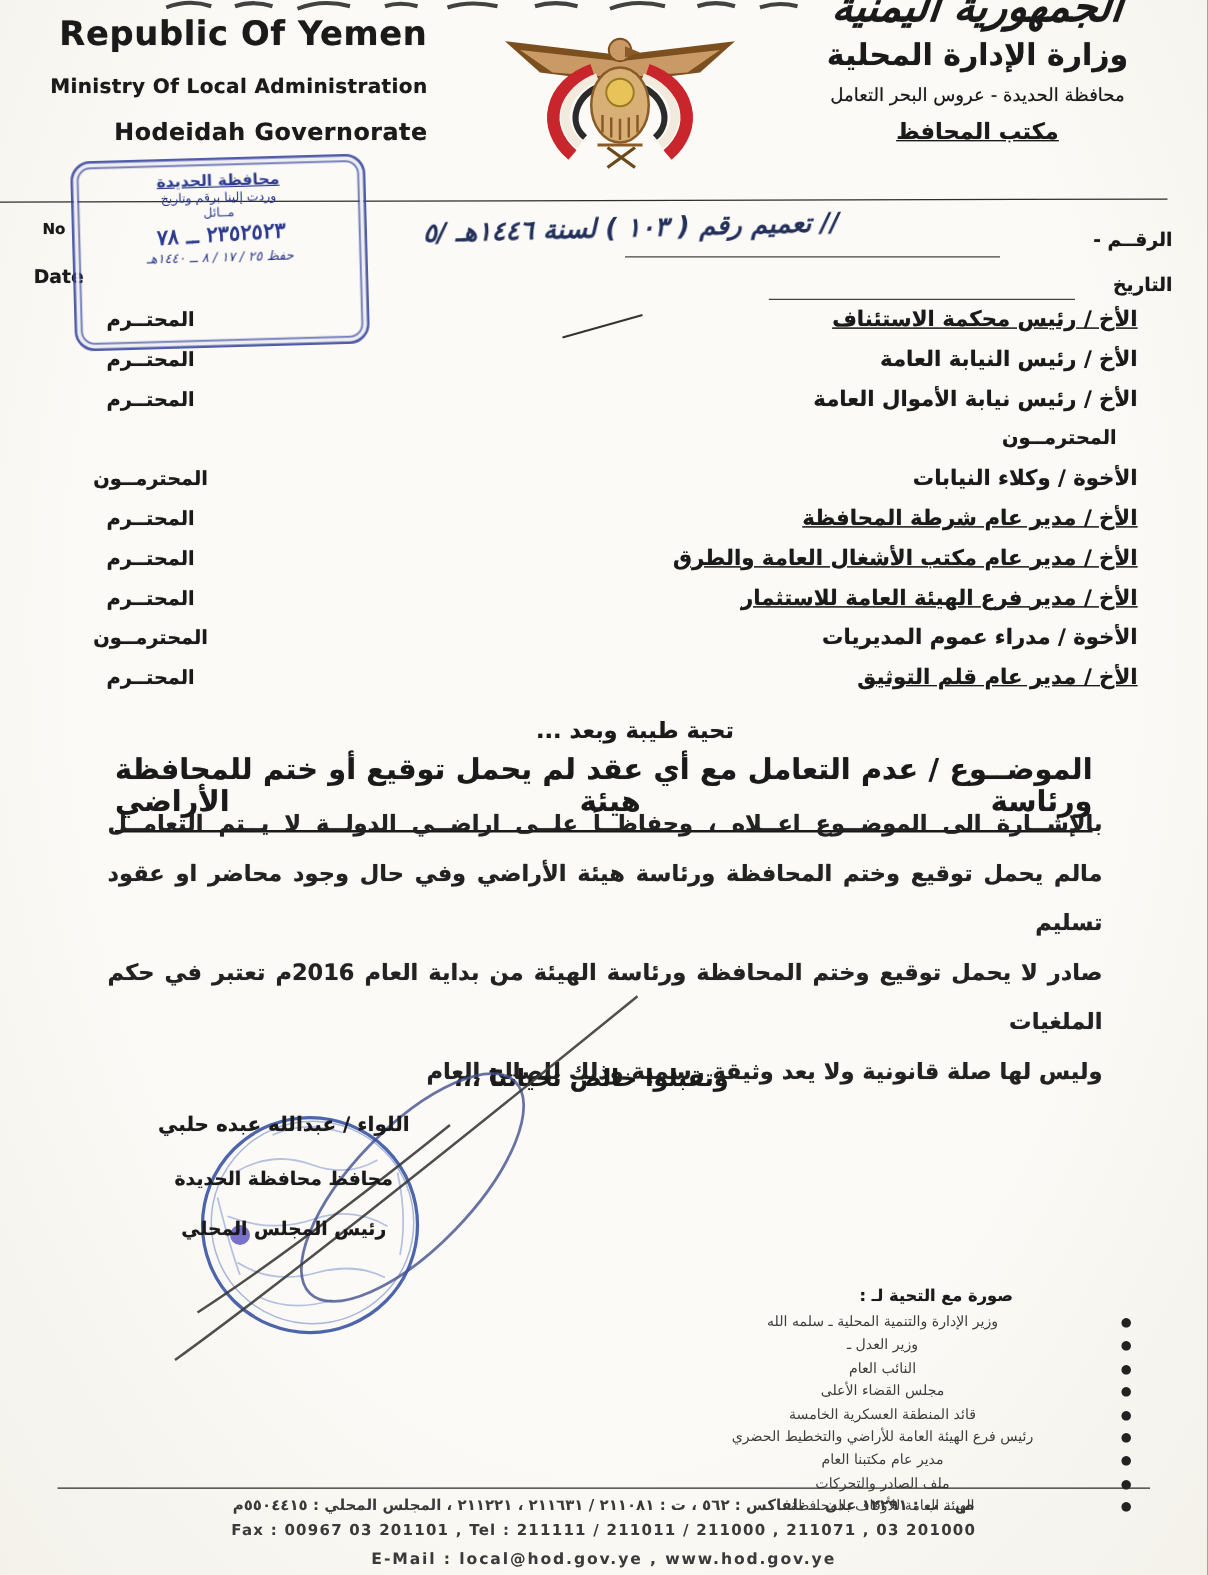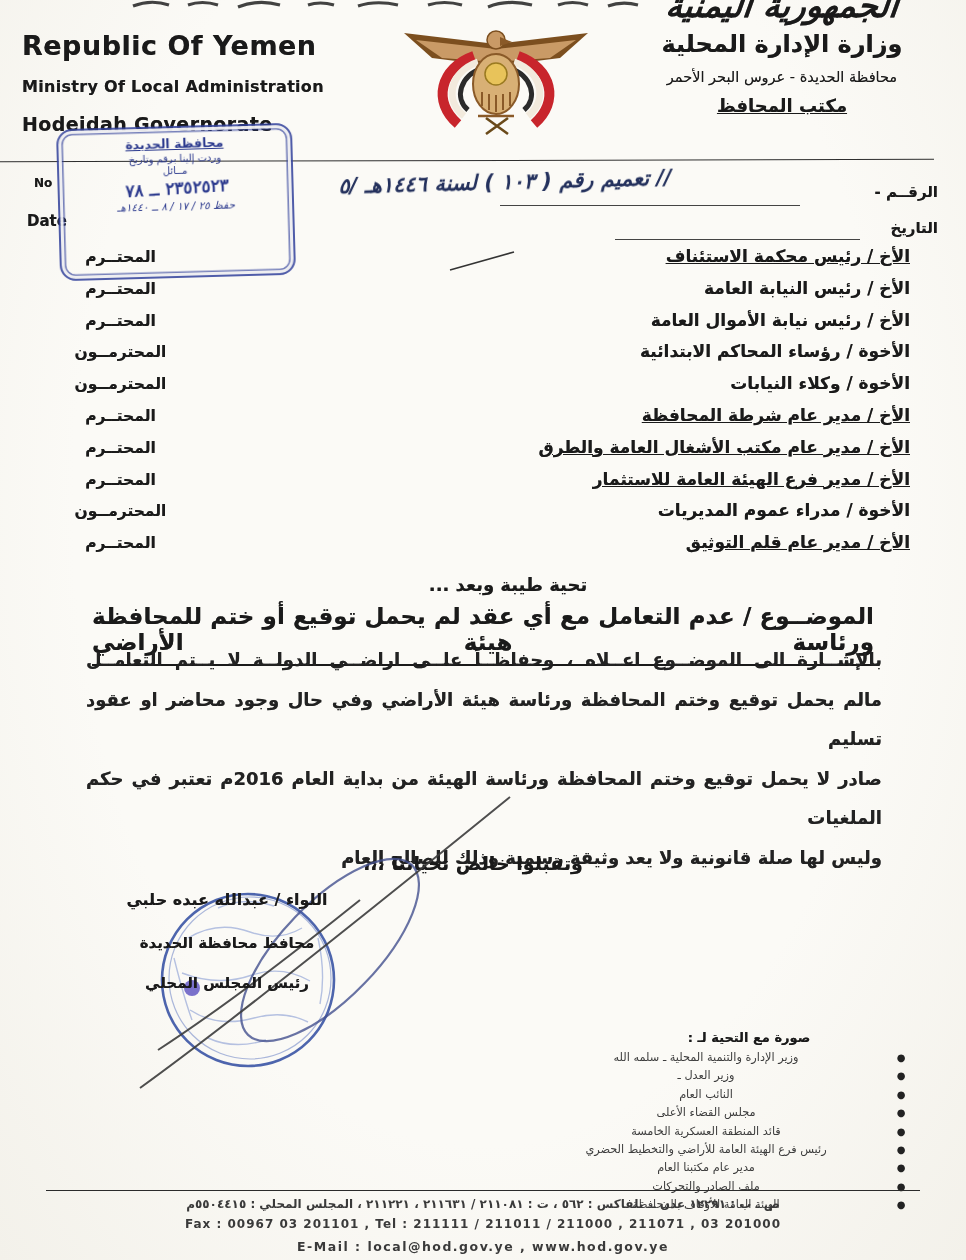--- a/index.html
+++ b/index.html
@@ -8,21 +8,21 @@
     background:
       radial-gradient(ellipse at 50% 40%, #fbfaf6 60%, #f3f1ea 100%);
     overflow:hidden;
     font-family:"DejaVu Sans", sans-serif;
     color:#1a1a1a;
   }
   .ink{ text-shadow:0 0 .6px rgba(20,20,20,.6); }
   .abs{ position:absolute; }
 
   
-  .hdr-left{ left:22px; top:20px; width:320px; text-align:left; }
+  .hdr-left{ left:22px; top:2px; width:320px; text-align:right; }
   .crop-squiggle{ left:128px; top:0; width:520px; height:9px; overflow:hidden; opacity:.85;}
   .en-title{ font-size:27px; font-weight:bold; letter-spacing:.5px; margin-top:10px;}
   .en-ministry{ font-size:16px; font-weight:bold; margin-top:16px; letter-spacing:.3px;}
   .en-gov{ font-size:19px; font-weight:bold; margin-top:17px; letter-spacing:.4px;}
 
   .hdr-right{ right:14px; top:-12px; width:340px; text-align:center; direction:rtl;}
   .ar-country{ font-size:33px; font-weight:bold; font-style:italic; transform:skewX(-6deg); line-height:1.1; }
   .ar-ministry{ font-size:24px; font-weight:bold; margin-top:6px; }
   .ar-gov{ font-size:14.5px; margin-top:11px; }
   .ar-office{ font-size:18px; font-weight:bold; margin-top:10px; text-decoration:underline; display:inline-block;}
@@ -143,21 +143,21 @@
       <path d="M84,76 v14 M91,78 v16 M98,79 v17 M105,78 v16 M112,76 v14" stroke="#8a5a28" stroke-width="2"></path>
 
       <path d="M88,102 L110,118 M110,102 L88,118" stroke="#6a4a1a" stroke-width="2.6"></path>
       <path d="M80,100 h36" stroke="#8a5a28" stroke-width="2.4"></path>
     </svg>
   </div>
 
   <div class="abs hdr-right">
     <div class="ar-country ink">الجمهورية اليمنية</div>
     <div class="ar-ministry ink">وزارة الإدارة المحلية</div>
-    <div class="ar-gov ink">محافظة الحديدة - عروس البحر الأحمر</div>
+    <div class="ar-gov ink">محافظة الحديدة - عروس البحر التعامل</div>
     <div><span class="ar-office ink">مكتب المحافظ</span></div>
   </div>
 
   <div class="abs rule-top"></div>
 
   <div class="abs lbl-ar ref-label ink">الرقــم -</div>
   <div class="abs ref-line"></div>
   <div class="abs lbl-ar date-label ink">التاريخ</div>
   <div class="abs date-line"></div>
   <div class="abs no-label ink">No</div>
@@ -188,21 +188,20 @@
       <span class="recip-title">الأخ / رئيس النيابة العامة</span>
       <span class="recip-hon">المحتــرم</span>
     </div>
 
     <div class="recip-row">
       <span class="recip-title">الأخ / رئيس نيابة الأموال العامة</span>
       <span class="recip-hon">المحتــرم</span>
     </div>
 
     <div class="recip-row">
-      <span class="recip-title">الأخوة / رؤساء المحاكم الابتدائية</span>
       <span class="recip-hon">المحترمــون</span>
     </div>
 
     <div class="recip-row">
       <span class="recip-title">الأخوة / وكلاء النيابات</span>
       <span class="recip-hon">المحترمــون</span>
     </div>
 
     <div class="recip-row">
       <span class="recip-title u">الأخ / مدير عام شرطة المحافظة</span>

